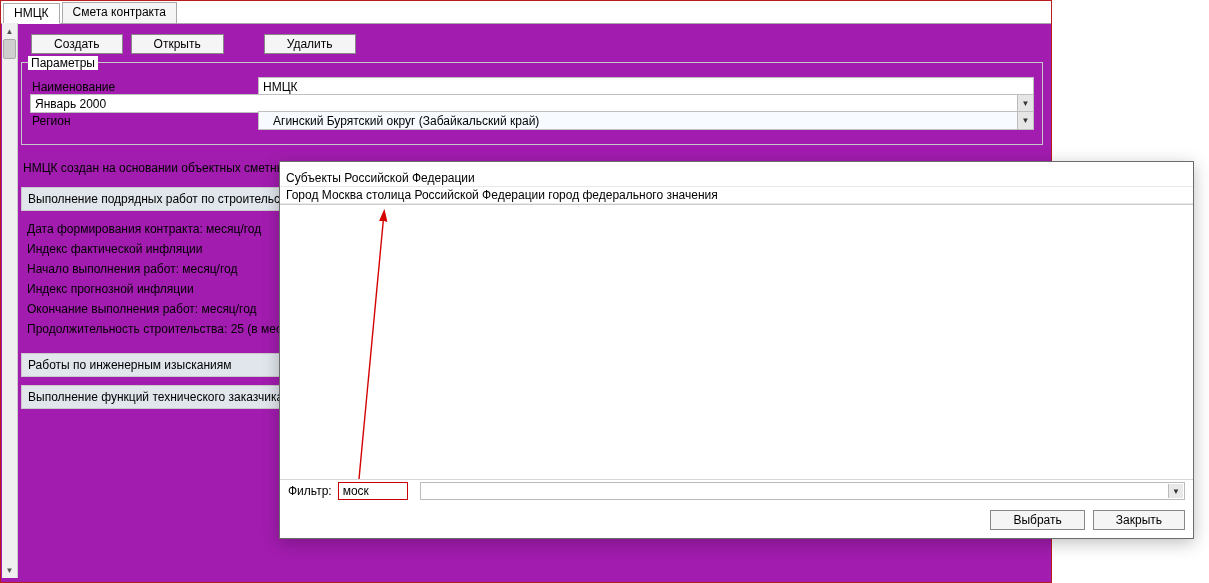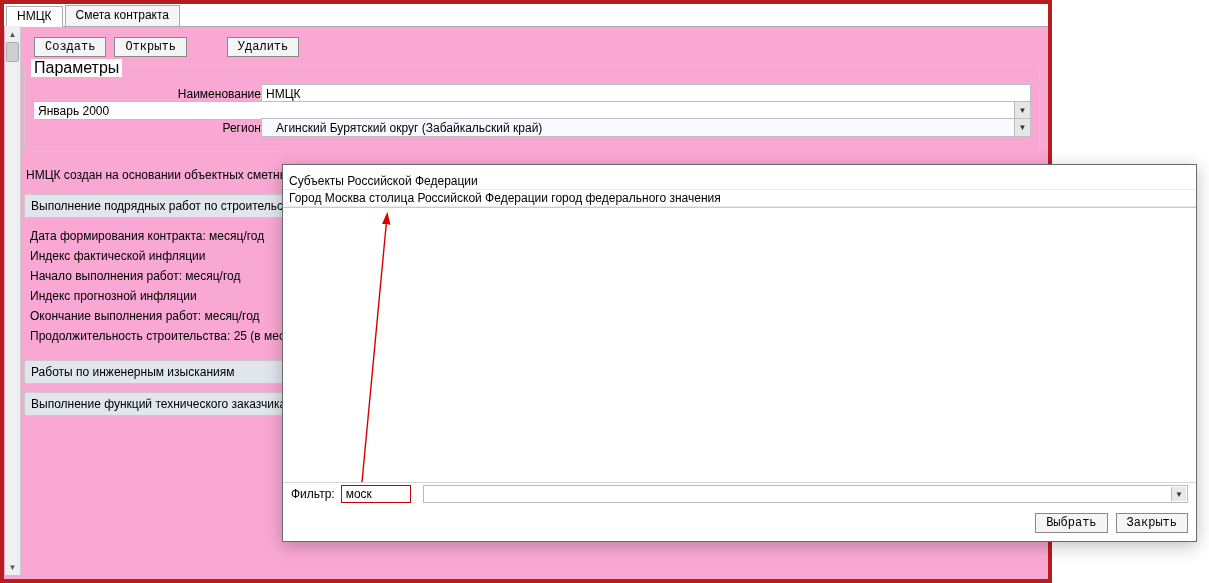--- a/index.html
+++ b/index.html
@@ -8,25 +8,25 @@
     font-family: "Segoe UI", Tahoma, Arial, sans-serif;
     font-size: 12px;
     background: #fff;
     color: #000;
     width: 1209px;
     height: 583px;
     overflow: hidden;
     position: relative;
   }
   .outer {
-    border: 4px solid #b91c1c;
+    border: 1px solid #b91c1c;
     width: 1052px;
     height: 583px;
     position: relative;
-    background:#f9a8d4;
+    background:#a21caf;
   }
   .tabs {
     display: flex;
     border-bottom: 1px solid #aaa;
     background:#fff;
     padding-top:1px;
   }
   .tab {
     padding: 2px 10px 3px 10px;
     border: 1px solid #aaa;
@@ -68,55 +68,53 @@
   }
   .scrollbar-left .arrow.up{top:1px;}
   .scrollbar-left .arrow.down{bottom:1px;}
   .toolbar {
     padding: 10px 0 8px 10px;
     display: flex;
     gap: 8px;
   }
   .btn {
     min-width: 66px;
-    padding: 2px 10px;
+    padding: 2px 22px;
     background: #f5f5f5;
     border: 1px solid #888;
     font-size: 12px;
     text-align: left;
     cursor: default;
-    font-family: Liberation Mono, monospace;
   }
   .btn.wide{min-width:72px;}
   .fieldset {
     border: 1px solid #c8c8c8;
     margin: 0 2px 6px 0;
     padding: 6px 8px 10px 8px;
     position: relative;
   }
   .legend {
     position: relative;
     top: -13px;
     left: -2px;
     background: #fff;
     padding: 0 3px;
-    font-size: 16px;
+    font-size: 12px;
     width:max-content;
   }
   .param-row {
     display: flex;
     align-items: center;
     margin-top: -6px;
     margin-bottom: 4px;
   }
   .param-label {
     width: 228px;
     padding-left:2px;
     font-size: 12px;
-    text-align: right;
   }
   .param-value {
     flex: 1;
     position: relative;
   }
   .inp {
     width: 100%;
     border: 1px solid #bfbfbf;
     background: #fff;
     height: 19px;

